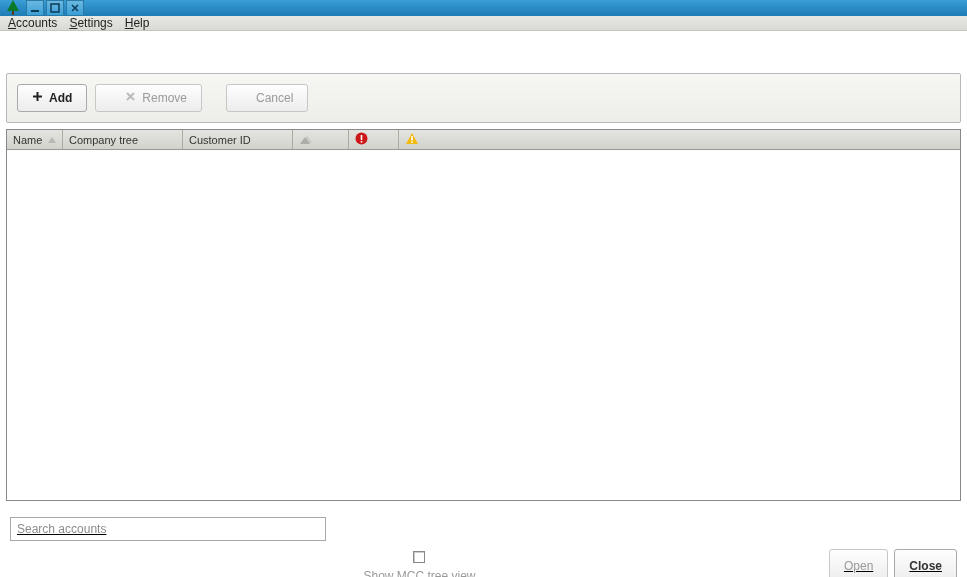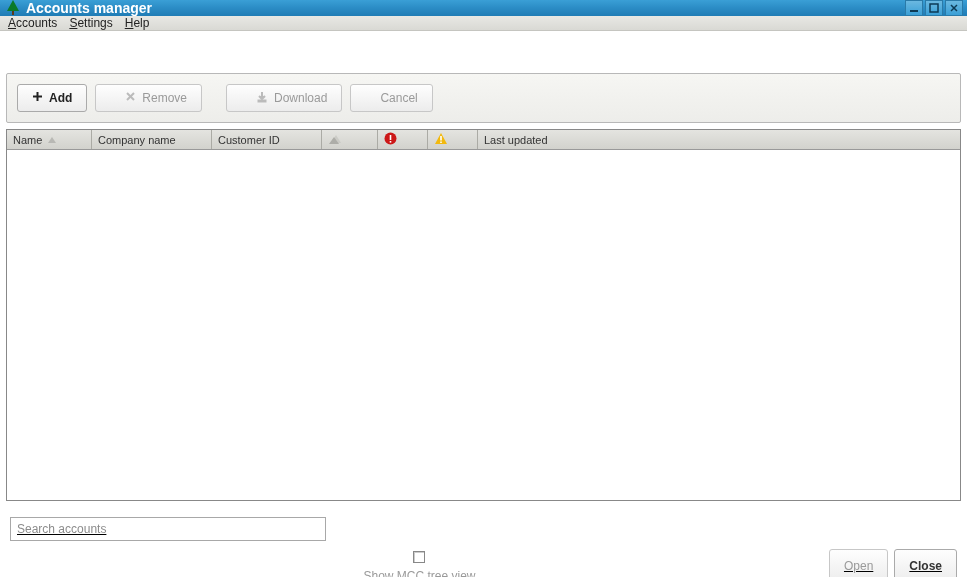--- a/index.html
+++ b/index.html
@@ -125,21 +125,20 @@
 </head>
 <body>
 
 <div class="title-bar">
   <span class="tree-icon">
     <svg width="14" height="16" viewBox="0 0 14 16">
         <polygon points="7,0 13,11 1,11" fill="#0a7a2a"></polygon>
         <rect x="6" y="11" width="2" height="4" fill="#5a3a1a"></rect>
       </svg>
   </span>
-  <span class="title-text">Accounts manager</span>
   <div class="win-controls">
     <div class="win-btn">
         <svg width="10" height="10">
           <rect x="1" y="7" width="8" height="2" fill="#0d3a55"></rect>
         </svg>
       </div>
     <div class="win-btn">
         <svg width="10" height="10">
           <rect x="1" y="1" width="8" height="8" fill="none" stroke="#0d3a55" stroke-width="1.5"></rect>
         </svg>
@@ -170,41 +169,33 @@
     </button>
     <button class="btn disabled">
       <span><svg width="11" height="11">
             <line x1="2" y1="2" x2="9" y2="9" stroke="#bbb" stroke-width="2"></line>
             <line x1="9" y1="2" x2="2" y2="9" stroke="#bbb" stroke-width="2"></line>
           </svg></span>
       <span>Remove</span>
     </button>
     <span style="width:8px"></span>
     <button class="btn disabled">
-      <span><svg width="12" height="12">
-            <line x1="6" y1="1" x2="6" y2="7" stroke="#bbb" stroke-width="2"></line>
-            <polyline points="3,5 6,8 9,5" fill="none" stroke="#bbb" stroke-width="2"></polyline>
-            <rect x="2" y="9" width="8" height="2" fill="#bbb"></rect>
-          </svg></span>
-      <span>Download</span>
-    </button>
-    <button class="btn disabled">
       <span>Cancel</span>
     </button>
   </div>
 </div>
 
 <div class="table-wrap">
   <div class="thead">
-    <div class="th" style="width:85px">
+    <div class="th" style="width:56px">
       <span>Name</span>
       <span class="sort-tri"></span>
     </div>
     <div class="th" style="width:120px">
-      <span>Company name</span>
+      <span>Company tree</span>
     </div>
     <div class="th" style="width:110px">
       <span>Customer ID</span>
     </div>
     <div class="th" style="width:56px">
       <span>
         <svg width="16" height="12">
             <polygon points="3,10 8,2 13,10" fill="#c7c7c2" opacity="0.8"></polygon>
             <polygon points="1,11 6,4 11,11" fill="#adada8"></polygon>
           </svg>
@@ -221,23 +212,20 @@
     </div>
     <div class="th" style="width:50px">
       <span>
         <svg width="14" height="13">
             <polygon points="7,1 13,12 1,12" fill="#f2b90e"></polygon>
             <rect x="6.2" y="4" width="1.6" height="4.5" fill="#fff"></rect>
             <rect x="6.2" y="9.5" width="1.6" height="1.5" fill="#fff"></rect>
           </svg>
       </span>
     </div>
-    <div class="th">
-      <span>Last updated</span>
-    </div>
   </div>
   <div class="tbody"></div>
 </div>
 
 <div class="bottom-area">
   <input class="search-input" type="text" placeholder="Search accounts" style="">
   <div class="bottom-row">
     <div class="checks">
       <label class="chk-row disabled">
         <span class="chk"></span>

